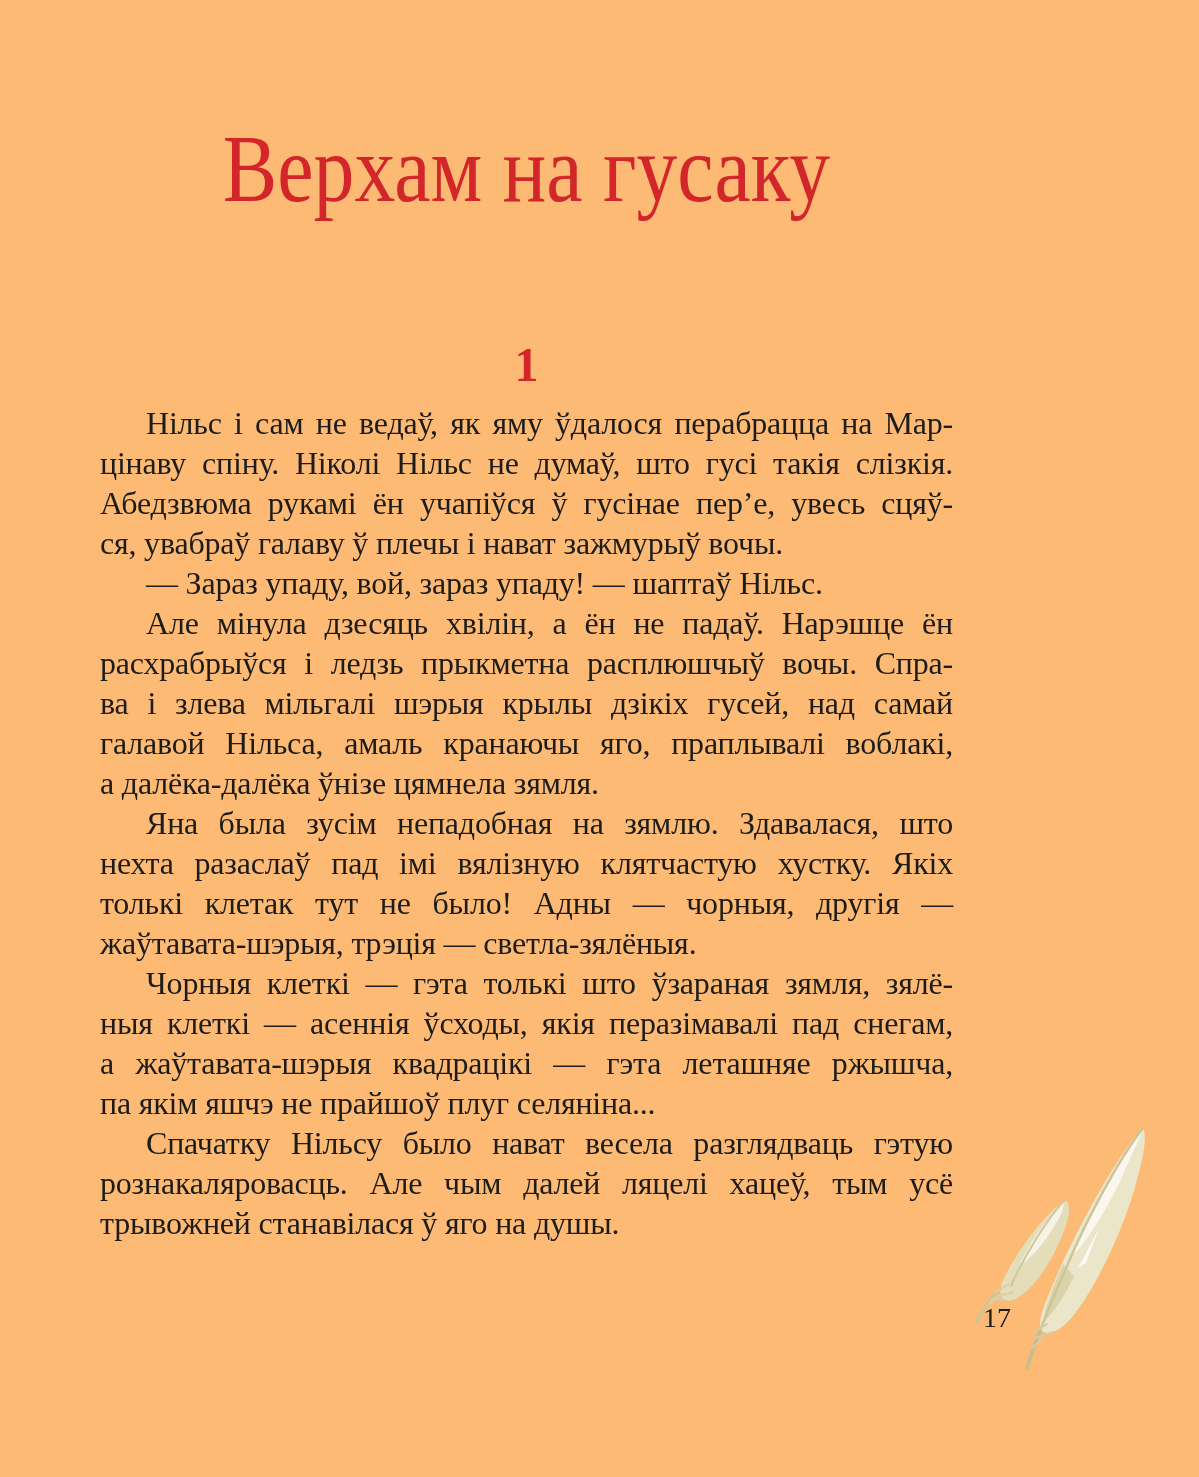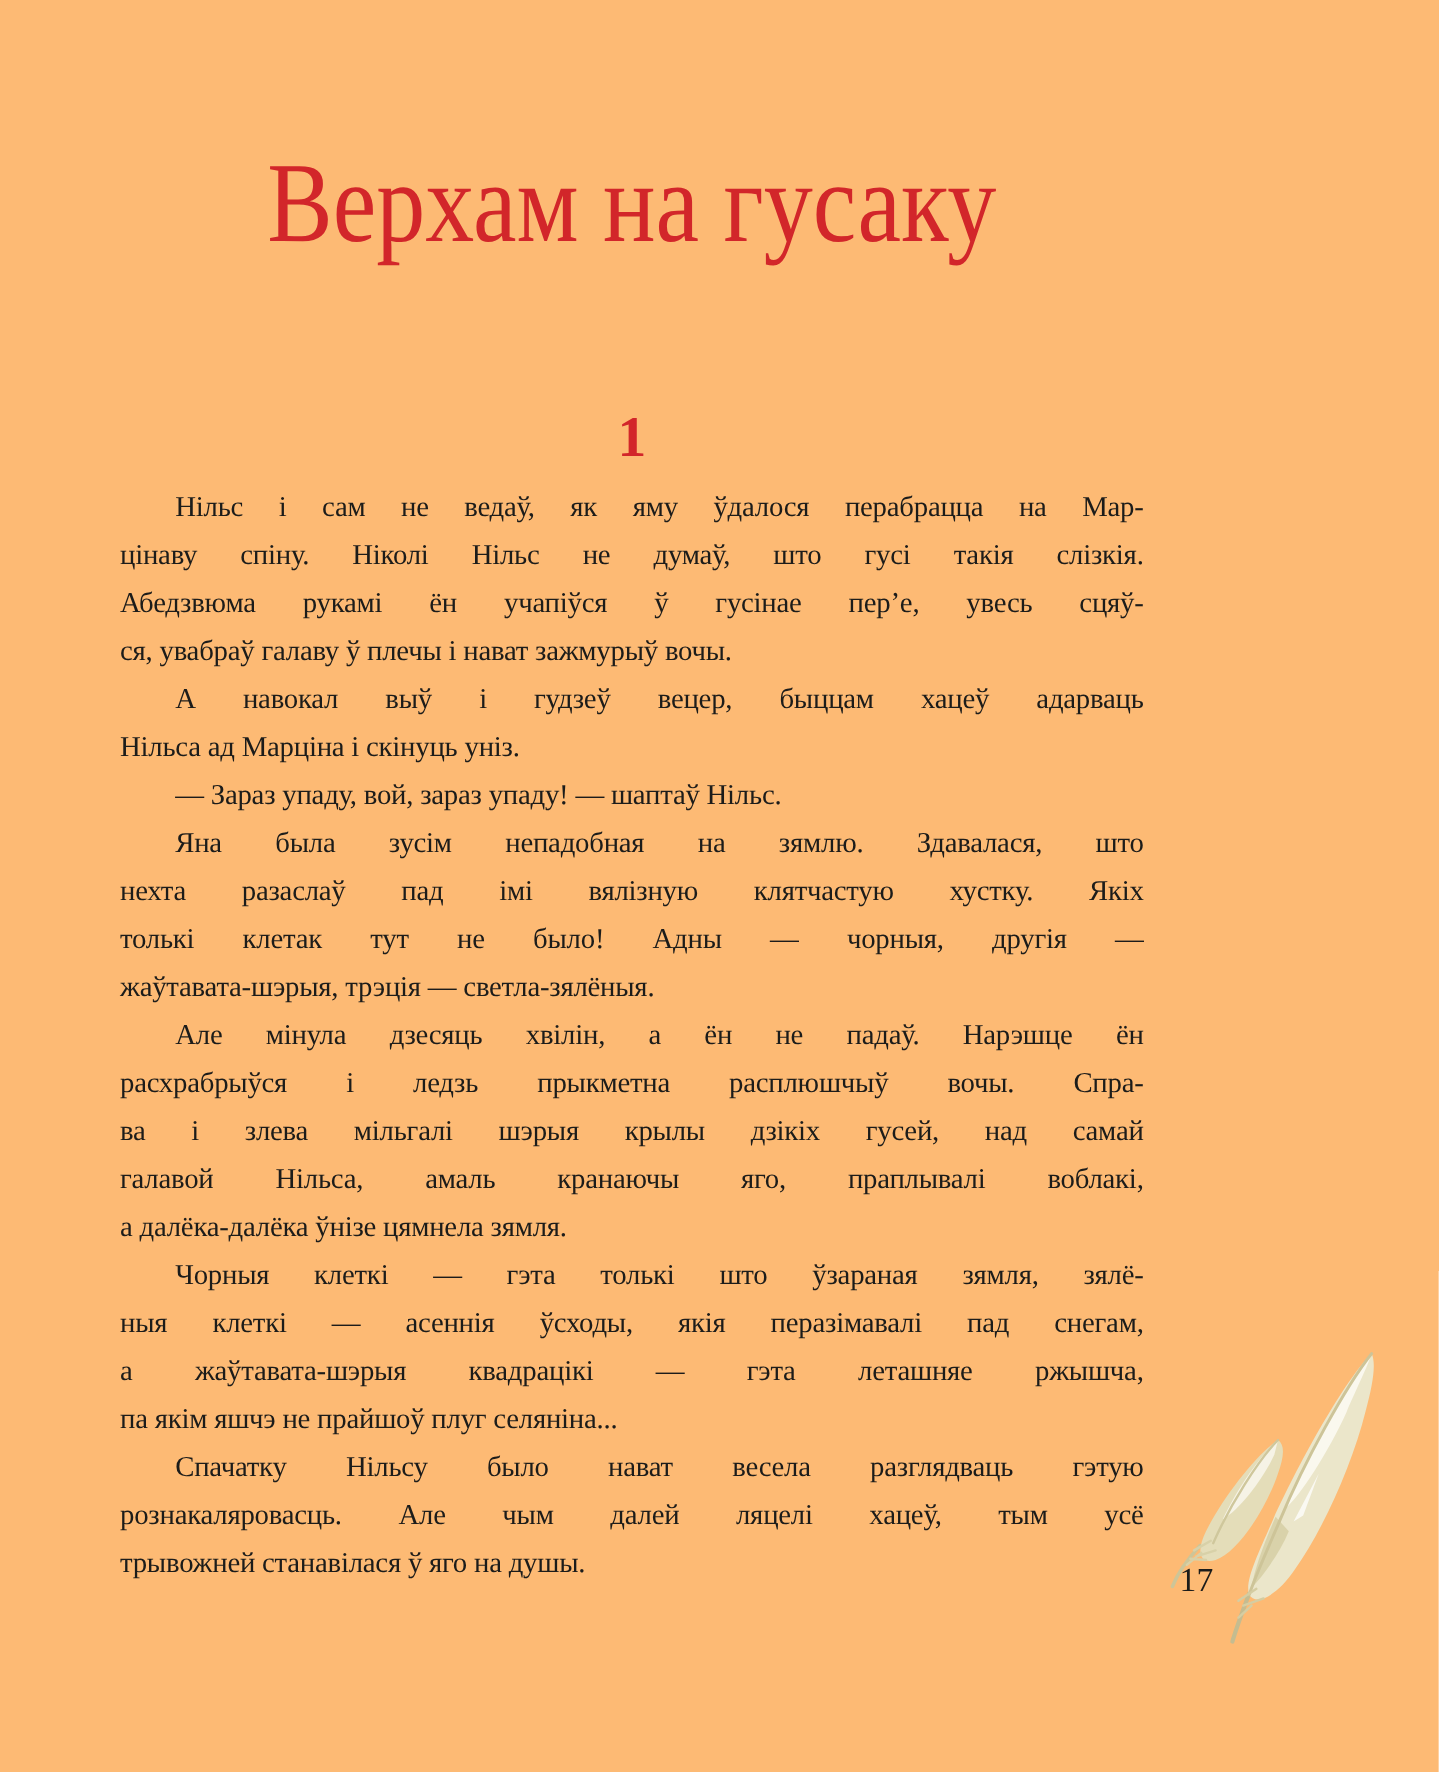--- a/index.html
+++ b/index.html
@@ -30,21 +30,21 @@
   }
   .chapter-num {
     margin: 124px 0 0 0;
     font-size: 48px;
     line-height: 48px;
     font-weight: 700;
     text-align: center;
   }
   .body-text {
     margin-top: 14px;
-    font-size: 24px;
+    font-size: 32px;
     line-height: 40px;
     letter-spacing: -0.2px;
   }
   .para { margin: 0; }
   .line {
     text-align: justify;
     text-align-last: justify;
   }
   .line.last {
     text-align: left;
@@ -75,38 +75,34 @@
     <h1 class="title accent" style="color: rgb(210, 38, 42);">Верхам на гусаку</h1>
     <div class="chapter-num accent" style="color: rgb(210, 38, 42);">1</div>
     <div class="body-text">
         <div class="para">
           <div class="line">Нільс і сам не ведаў, як яму ўдалося перабрацца на Мар-</div>
           <div class="line">цінаву спіну. Ніколі Нільс не думаў, што гусі такія слізкія.</div>
           <div class="line">Абедзвюма рукамі ён учапіўся ў гусінае пер’е, увесь сцяў-</div>
           <div class="line last">ся, увабраў галаву ў плечы і нават зажмурыў вочы.</div>
         </div>
         <div class="para">
-          <div class="line">А навокал выў і гудзеў вецер, быццам хацеў адарваць</div>
-          <div class="line last">Нільса ад Марціна і скінуць уніз.</div>
-        </div>
-        <div class="para">
           <div class="line last">— Зараз упаду, вой, зараз упаду! — шаптаў Нільс.</div>
-        </div>
-        <div class="para">
-          <div class="line">Яна была зусім непадобная на зямлю. Здавалася, што</div>
-          <div class="line">нехта разаслаў пад імі вялізную клятчастую хустку. Якіх</div>
-          <div class="line">толькі клетак тут не было! Адны — чорныя, другія —</div>
-          <div class="line last">жаўтавата-шэрыя, трэція — светла-зялёныя.</div>
         </div>
         <div class="para">
           <div class="line">Але мінула дзесяць хвілін, а ён не падаў. Нарэшце ён</div>
           <div class="line">расхрабрыўся і ледзь прыкметна расплюшчыў вочы. Спра-</div>
           <div class="line">ва і злева мільгалі шэрыя крылы дзікіх гусей, над самай</div>
           <div class="line">галавой Нільса, амаль кранаючы яго, праплывалі воблакі,</div>
           <div class="line last">а далёка-далёка ўнізе цямнела зямля.</div>
+        </div>
+        <div class="para">
+          <div class="line">Яна была зусім непадобная на зямлю. Здавалася, што</div>
+          <div class="line">нехта разаслаў пад імі вялізную клятчастую хустку. Якіх</div>
+          <div class="line">толькі клетак тут не было! Адны — чорныя, другія —</div>
+          <div class="line last">жаўтавата-шэрыя, трэція — светла-зялёныя.</div>
         </div>
         <div class="para">
           <div class="line">Чорныя клеткі — гэта толькі што ўзараная зямля, зялё-</div>
           <div class="line">ныя клеткі — асеннія ўсходы, якія перазімавалі пад снегам,</div>
           <div class="line">а жаўтавата-шэрыя квадрацікі — гэта леташняе ржышча,</div>
           <div class="line last">па якім яшчэ не прайшоў плуг селяніна...</div>
         </div>
         <div class="para">
           <div class="line">Спачатку Нільсу было нават весела разглядваць гэтую</div>
           <div class="line">рознакаляровасць. Але чым далей ляцелі хацеў, тым усё</div>

